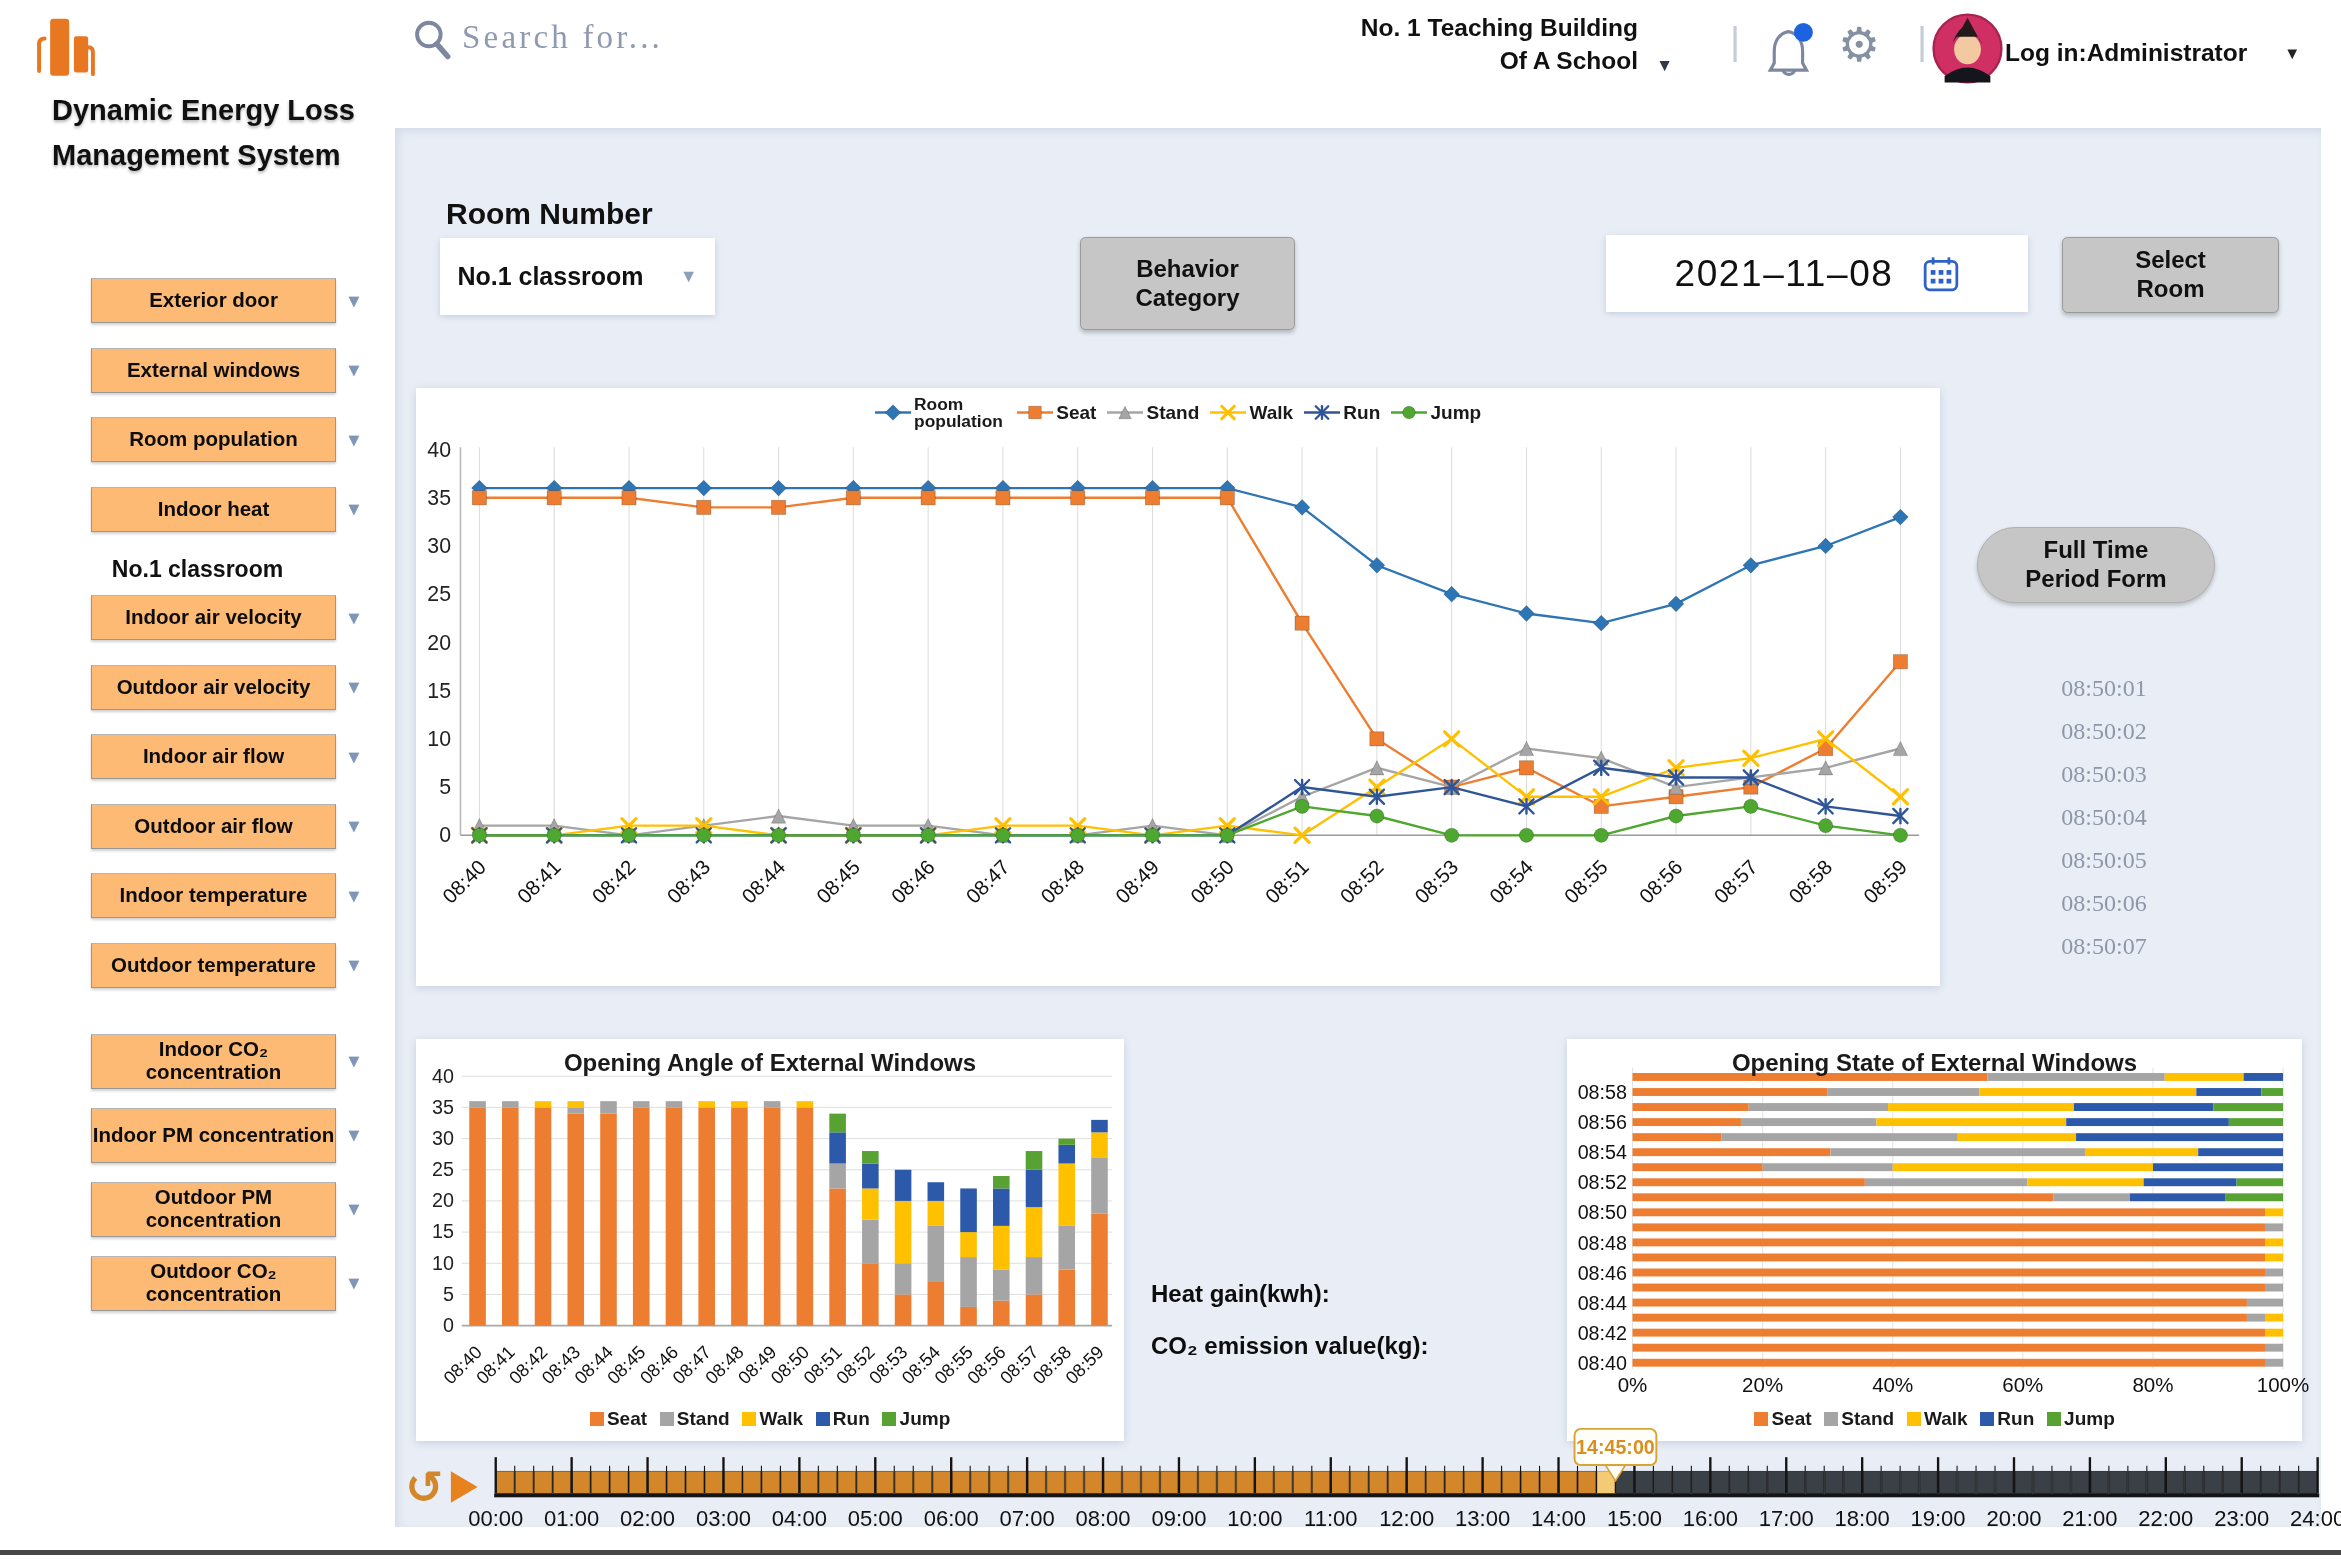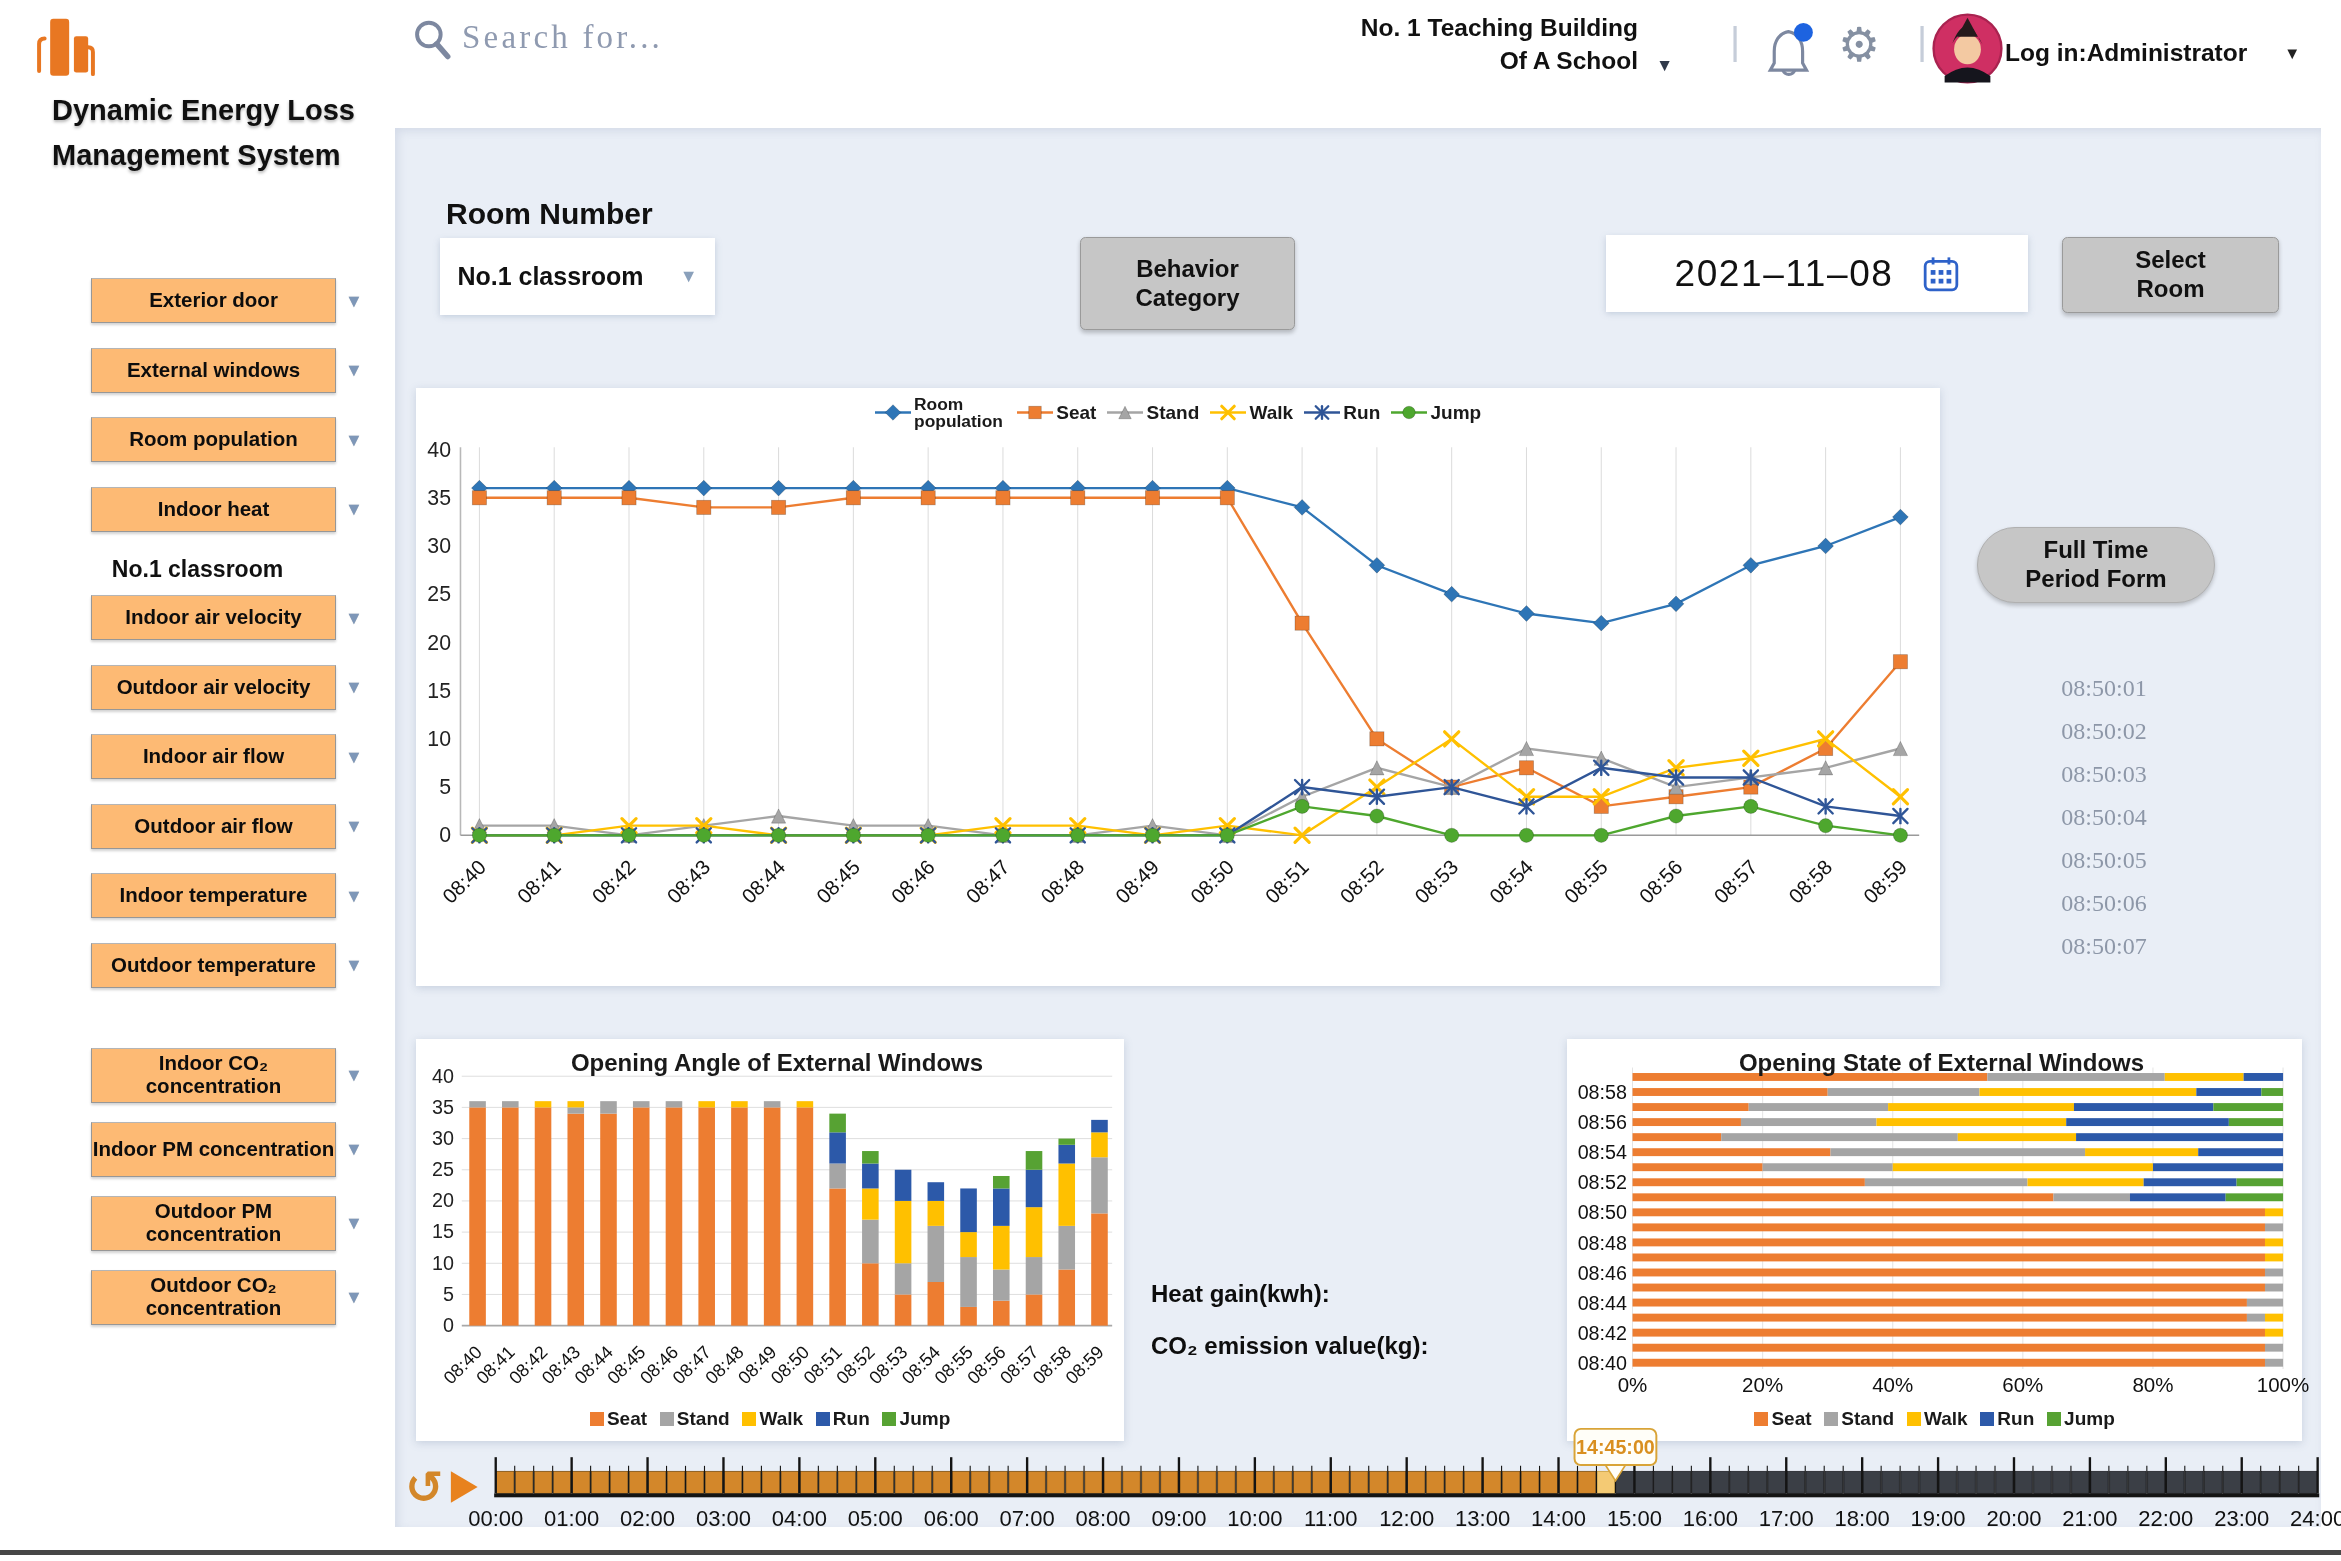--- a/index.html
+++ b/index.html
@@ -18,21 +18,21 @@
   .hdr-sep{top:19px;font-size:39px;color:#c6cdd9;font-weight:400;}
   .hdr-arrow{font-size:17.4px;color:#30394a;}
   .login{left:2005px;top:39px;font-size:24.5px;font-weight:700;}
   .login-arrow{left:2284px;top:44px;font-size:16.6px;color:#222;}
   .gear{left:1838px;top:17.4px;font-size:47px;color:#8590a2;cursor:pointer;font-family:"DejaVu Sans",sans-serif;}
 
   
   .side-list{left:0;top:278px;width:395px;}
   .side-row{position:relative;height:45px;margin-bottom:24.5px;}
   .side-row.two-line{height:55px;margin-bottom:19px;}
-  .side-row.gap-top{margin-top:60px;}
+  .side-row.gap-top{margin-top:46px;}
   .side-row.selected-row{height:75px;margin-bottom:11px;}
   .side-btn{position:absolute;left:91px;width:245px;height:100%;background:#fdba74;border:1.6px solid #979797;border-top-color:#b5b5b5;display:flex;align-items:center;justify-content:center;text-align:center;font-size:20.5px;font-weight:600;line-height:1.12;color:#0d0d0d;cursor:pointer;box-shadow:0 1.6px 2.4px rgba(0,0,0,.18);}
   .selected-row .side-btn{left:14px;width:359px;background:#c6c6c6;}
   .side-arrow{position:absolute;left:345px;top:50%;transform:translateY(-50%);font-size:18px;color:#7e97b8;text-shadow:0 0.8px 0.8px rgba(0,0,0,.25);}
   .selected-row .side-arrow{left:332px;}
   .scroll-bar{position:absolute;left:376px;top:-4px;width:10.3px;height:83px;background:#1b1b1b;border-radius:4px;}
   .side-sub{position:relative;height:33px;margin-bottom:6.3px;width:395px;text-align:center;font-size:23px;font-weight:600;cursor:pointer;}
 
   
   .ctl-label{left:446px;top:197px;font-size:30px;font-weight:700;}
@@ -42,21 +42,21 @@
   .behavior-btn{left:1080px;top:237px;width:215px;height:93px;}
   .date-box{left:1606px;top:235px;width:422px;height:77px;background:#fff;box-shadow:0 2.4px 6.3px rgba(120,140,170,.35);display:flex;align-items:center;justify-content:center;gap:28px;font-size:37px;letter-spacing:1.6px;cursor:pointer;}
   .select-time-btn{left:2062px;top:237px;width:217px;height:76px;}
   .fulltime-btn{left:1977px;top:527px;width:238px;height:76px;border-radius:38px;border:1.6px solid #b0b0b0;}
 
   
   .panel{background:#fff;box-shadow:0 2.4px 8px rgba(120,140,170,.30);}
   .main-panel{left:416px;top:388px;width:1524px;height:598px;}
   .bl-panel{left:416px;top:1039px;width:708px;height:402px;}
   .br-panel{left:1567px;top:1039px;width:735px;height:402px;}
-  .chart-title{position:absolute;left:7px;top:9.5px;width:100%;text-align:center;font-size:24px;font-weight:700;color:#1a1a1a;}
+  .chart-title{position:absolute;left:0;top:9.5px;width:100%;text-align:center;font-size:24px;font-weight:700;color:#1a1a1a;}
   .legend-row{position:absolute;left:0;width:100%;display:flex;justify-content:center;align-items:center;gap:16px;}
   .legend-item{display:flex;align-items:center;gap:3.2px;font-size:19px;font-weight:700;color:#1a1a1a;}
   .legend-item .lbl2{width:92px;font-size:17.4px;line-height:.95;}
   .sq{width:14px;height:14px;display:inline-block;}
   #main-legend{top:8px;gap:11px;}
   #angle-legend,#state-legend{bottom:11px;gap:12.6px;font-size:21px;}
 
   
   .info-line{left:1151px;font-size:24px;font-weight:700;color:#0d0d0d;}
 

